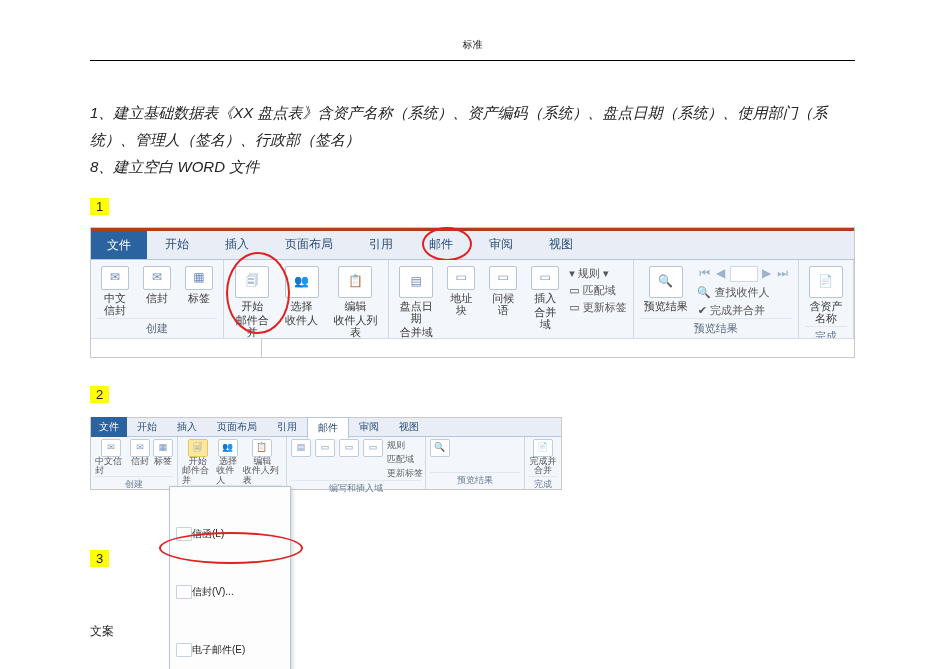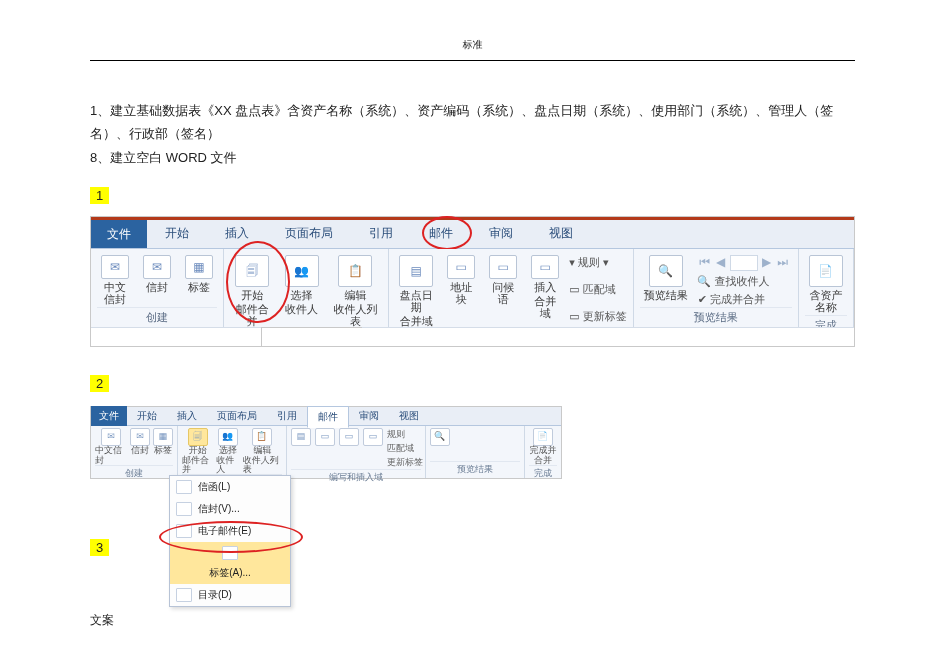--- a/index.html
+++ b/index.html
@@ -21,22 +21,23 @@
     font-size: 10px;
     padding: 18px 0 8px 0;
   }
   .hr {
     border: none;
     border-top: 1px solid #000;
     margin: 0 90px 0 90px;
   }
   .intro {
     margin: 38px 90px 10px 90px;
-    font-size: 13px;
+    font-size: 15px;
     line-height: 1.8;
+    font-style: italic;
   }
   .step-num {
     display: inline-block;
     background: #ffff00;
     padding: 1px 6px;
     margin: 8px 0 6px 90px;
     font-size: 13px;
   }
   
   .ribbon1-wrap {
@@ -111,21 +112,21 @@
   }
   .r1-ico.big { width: 32px; height: 30px; }
   .r1-grp-label {
     text-align: center;
     font-size: 11px;
     color: #5b6c84;
     padding: 2px 0 3px 0;
     border-top: 1px solid #e1e7f0;
   }
   .r1-smalltxt { font-size: 11px; color: #555; text-align: left; white-space: nowrap; }
-  .r1-stack { display:flex; flex-direction:column; gap:12px; padding-top:2px; }
+  .r1-stack { display:flex; flex-direction:column; gap:2px; padding-top:2px; }
   .r1-circle2 {
     position: absolute;
     left: 135px; top: -8px;
     width: 60px; height: 78px;
     border: 2px solid #d22;
     border-radius: 50%;
     pointer-events: none;
   }
   .r1-nav-ico {
     width: 14px; height: 14px;
@@ -176,22 +177,23 @@
     position:absolute;
     left:78px; top:68px;
     width:120px;
     background:#fdfdfd;
     border:1px solid #b7c3d6;
     box-shadow: 2px 2px 4px rgba(0,0,0,.15);
     font-size:10px;
     z-index:5;
   }
   .r2-menu-item {
-    display:flex; align-items:center; gap:6px;
+    display:flex; align-items:flex-start; 
     padding:4px 6px;
+    margin-top:36px;
   }
   .r2-menu-item.sel { background:#ffe79c;flex-direction:column; }
   .r2-menu-ico { width:14px; height:12px; background:#fff; border:1px solid #c6d1e1; border-radius:1px;}
   .r2-circle {
     position:absolute;
     left:68px; top:114px;
     width:140px; height:28px;
     border:2px solid #d22;
     border-radius:50%;
     pointer-events:none;

